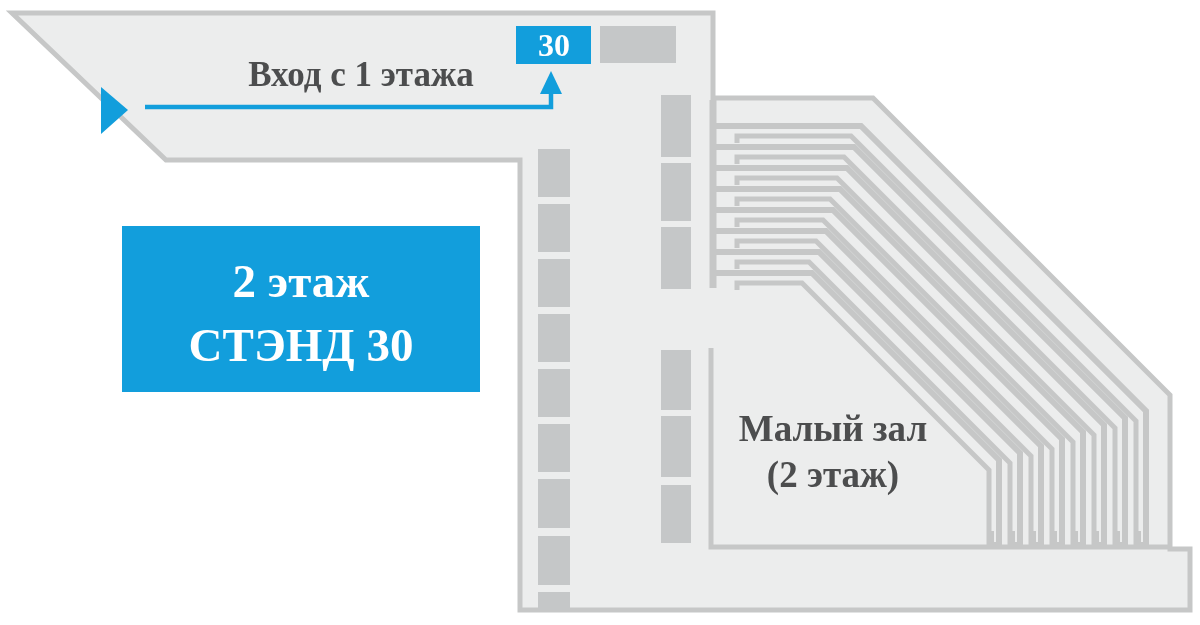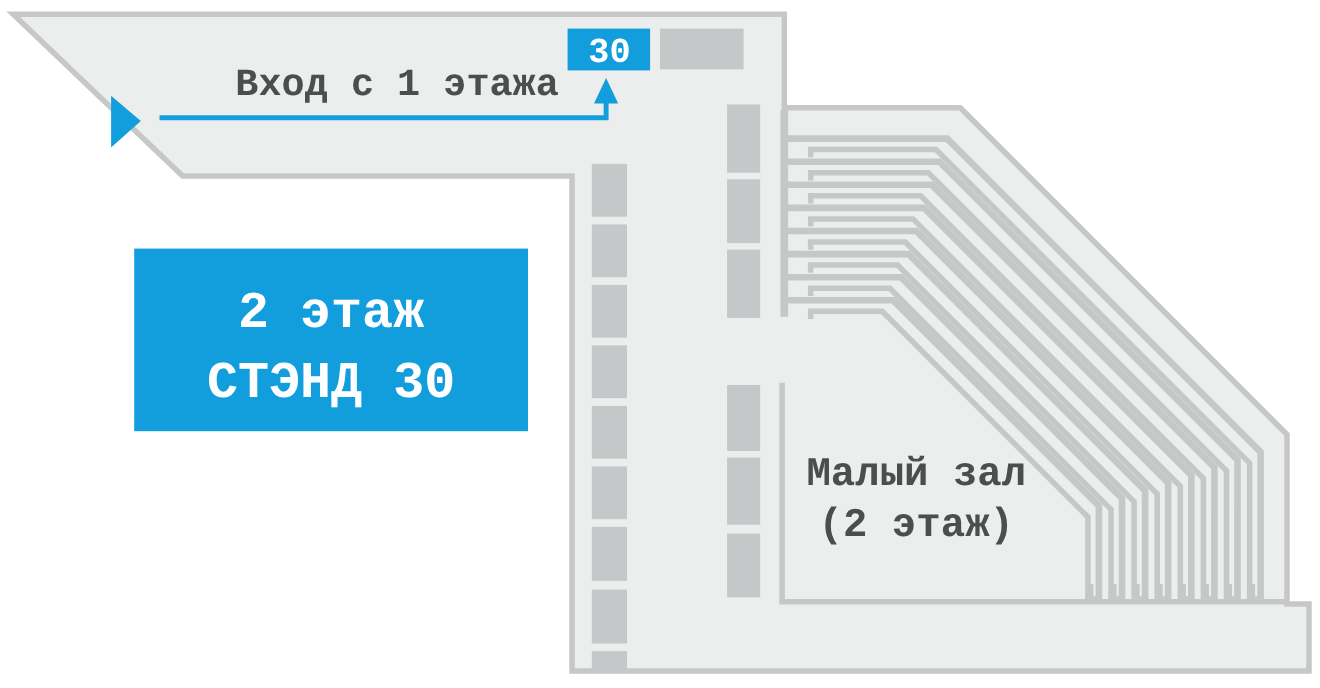--- a/index.html
+++ b/index.html
@@ -1,17 +1,17 @@
 <!DOCTYPE html>
 <html><head>
 <meta charset="utf-8">
 <style>
   html,body{margin:0;padding:0;background:#ffffff;}
   .stage{position:relative;width:1200px;height:625px;background:#ffffff;overflow:hidden;
-         font-family:Liberation Mono, monospace;}
+         font-family:Liberation Serif, serif;}
   svg{display:block}
   .floor{fill:#ECEDED;stroke:#C6C7C7;stroke-width:5;stroke-linejoin:miter;}
   .wallline{fill:none;stroke:#C6C7C7;stroke-linejoin:miter;}
   .booth{fill:#C5C7C8;}
   .row-outer{fill:none;stroke:#C6C7C7;stroke-width:6;stroke-linejoin:miter;}
   .row-inner{fill:none;stroke:#C6C7C7;stroke-width:5;stroke-linejoin:miter;}
   .dark-label{fill:#4C4D4E;font-weight:700;}
   .accent{fill:#129EDC;}
   .accent-stroke{stroke:#129EDC;fill:none;}
   .on-blue{fill:#FFFFFF;font-weight:700;}

